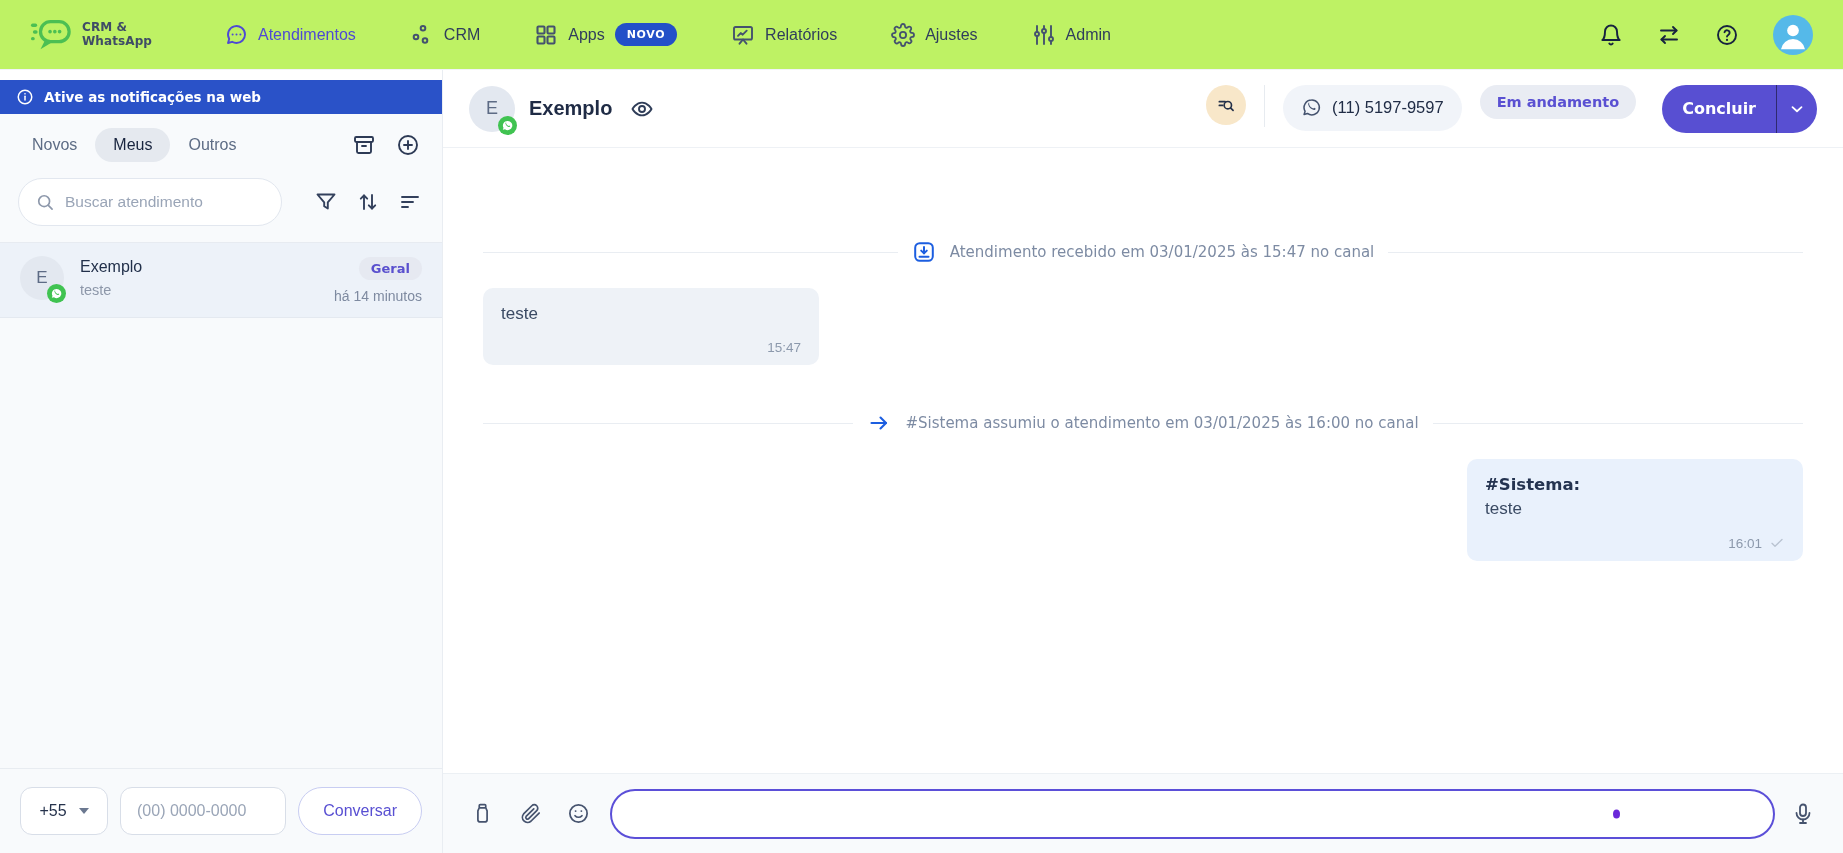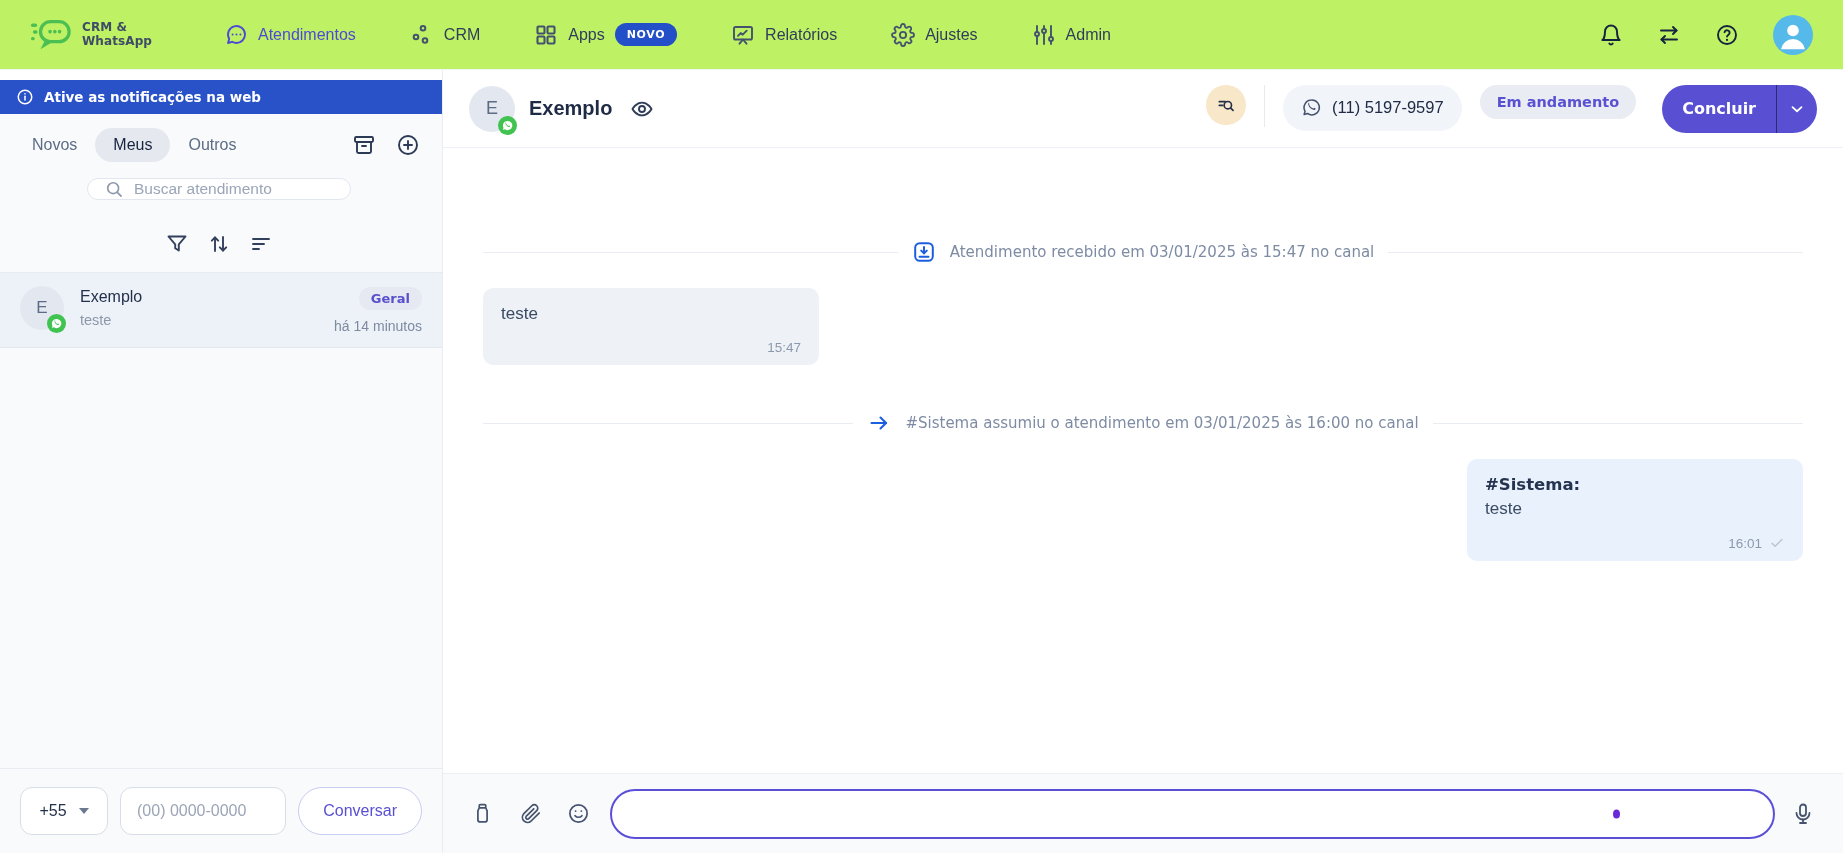--- a/index.html
+++ b/index.html
@@ -35,21 +35,21 @@
 
   
   .banner-gap { height:10px; background:#fff; }
   .banner { height:34px; background:#2a52c8; color:#fff; display:flex; align-items:center; gap:10px; padding:0 16px; font-size:13.5px; font-weight:700; cursor:pointer; }
   .banner svg { width:18px; height:18px; color:#fff; flex:0 0 18px; }
   .tabs-row { display:flex; align-items:center; padding:14px 22px 6px 14px; }
   .tab { font-size:16px; color:#5d6c85; padding:8px 18px; border-radius:999px; cursor:pointer; }
   .tab.active { background:#e5e9ef; color:#18243e; font-weight:500; }
   .tabs-icons { margin-left:auto; display:flex; align-items:center; gap:20px; color:#2d3a55; }
   .tabs-icons svg { width:24px; height:24px; cursor:pointer; }
-  .search-row { display:flex; align-items:center; gap:32px; padding:10px 22px 16px 18px;flex-direction:column; }
+  .search-row { display:flex; align-items:center; gap:32px; padding:10px 22px 16px 18px; }
   .search-box { flex:1; height:48px; border:1px solid #e2e7ef; background:#fff; border-radius:999px; display:flex; align-items:center; gap:10px; padding:0 16px; }
   .search-box svg { width:20px; height:20px; color:#8d98ab; flex:0 0 20px; }
   .search-box input { border:0; outline:0; flex:1; min-width:0; font-size:15.5px; color:#2a3752; background:transparent; font-family:inherit; }
   ::placeholder { color:#9aa5b7; opacity:1; }
   .search-icons { display:flex; gap:18px; color:#33405c; }
   .search-icons svg { width:24px; height:24px; cursor:pointer; }
   .conv-list { flex:1; border-top:1px solid #e7ebf1; overflow:hidden; }
   .conv-item { display:flex; align-items:flex-start; gap:16px; padding:13px 20px; background:#edf2f9; border-bottom:1px solid #e4e9f0; cursor:pointer; }
   .avatar-letter { border-radius:50%; background:#e3e8f0; color:#5d6b85; display:flex; align-items:center; justify-content:center; position:relative; }
   .conv-avatar { width:44px; height:44px; flex:0 0 44px; font-size:17px; }

